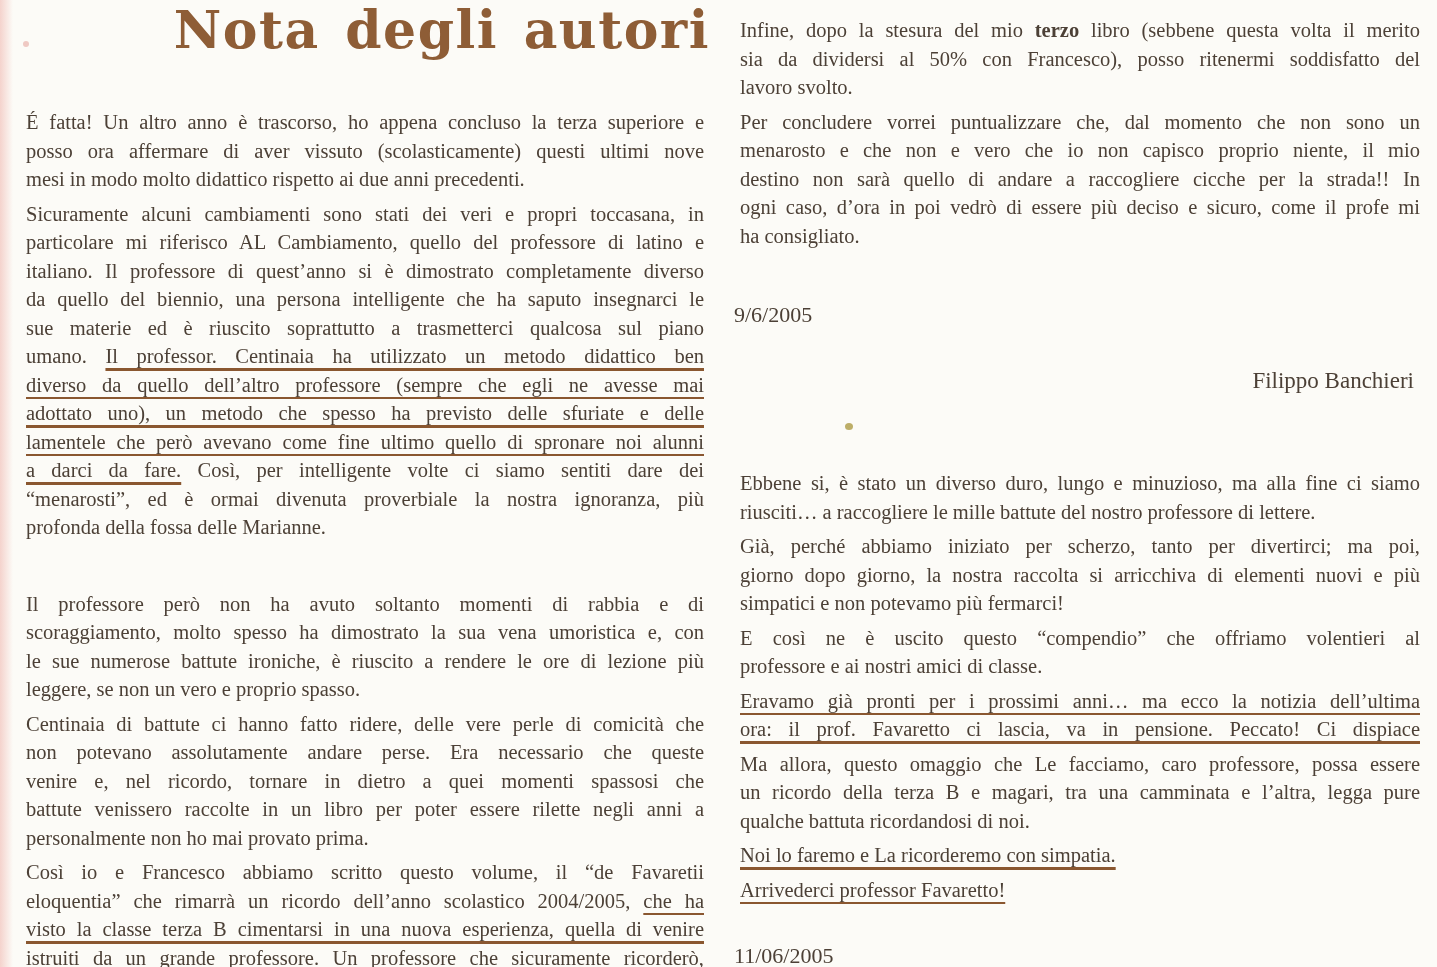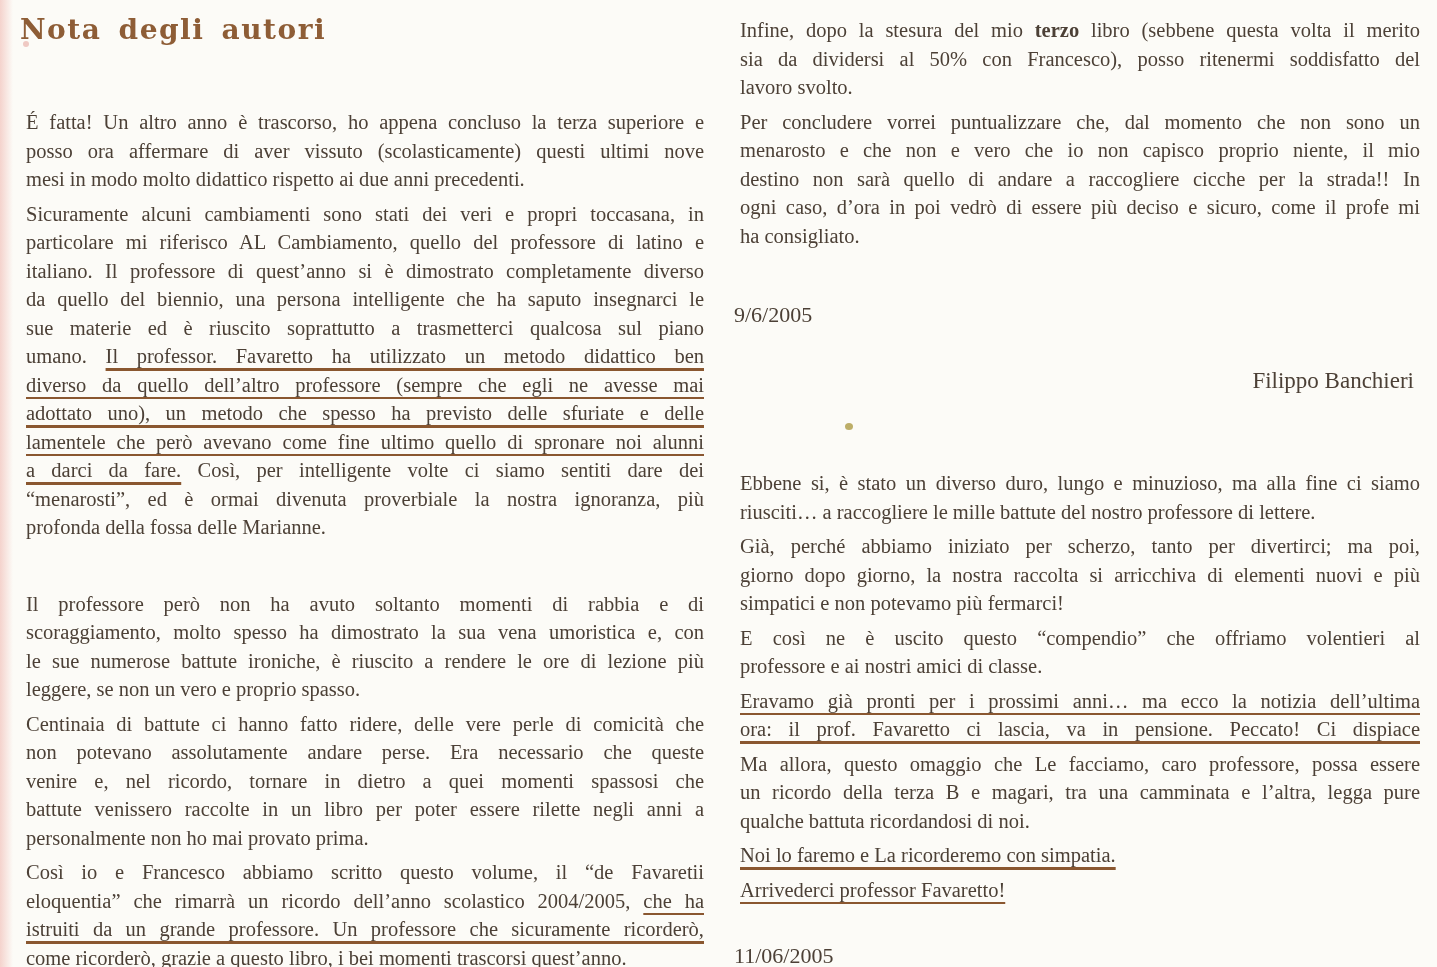--- a/index.html
+++ b/index.html
@@ -13,24 +13,24 @@
   .left-edge{
     position:absolute;left:0;top:0;bottom:0;width:13px;
     background:linear-gradient(90deg, rgba(238,178,170,0.55), rgba(238,178,170,0));
     pointer-events:none;
   }
   .col{position:absolute;top:0;}
   .col-left{left:20px;width:690px;}
   .col-right{left:734px;width:692px;padding-top:10px;}
   .title{
     margin:6px 0 54px 0;
-    text-align:left;
+    text-align:right;
     font-family:"DejaVu Serif",serif;
     font-weight:bold;
-    font-size:28px;
+    font-size:52px;
     line-height:48px;
     letter-spacing:1.5px;
     word-spacing:6px;
     color:var(--title,#8e5d36);
   }
   .para{margin:6px;}
   .line{
     font-size:20.5px;
     line-height:28.5px;
     height:28.5px;
@@ -76,21 +76,21 @@
           <div class="line just"><span>É fatta! Un altro anno è trascorso, ho appena concluso la terza superiore e</span></div>
           <div class="line just"><span>posso ora affermare di aver vissuto (scolasticamente) questi ultimi nove</span></div>
           <div class="line"><span>mesi in modo molto didattico rispetto ai due anni precedenti.</span></div>
         </div>
         <div class="para">
           <div class="line just"><span>Sicuramente alcuni cambiamenti sono stati dei veri e propri toccasana, in</span></div>
           <div class="line just"><span>particolare mi riferisco AL Cambiamento, quello del professore di latino e</span></div>
           <div class="line just"><span>italiano. Il professore di quest’anno si è dimostrato completamente diverso</span></div>
           <div class="line just"><span>da quello del biennio, una persona intelligente che ha saputo insegnarci le</span></div>
           <div class="line just"><span>sue materie ed è riuscito soprattutto a trasmetterci qualcosa sul piano</span></div>
-          <div class="line just"><span>umano. </span><span class="u">Il professor. Favaretto ha utilizzato un metodo didattico ben</span></div>
+          <div class="line just"><span>umano. </span><span class="u">Il professor. Centinaia ha utilizzato un metodo didattico ben</span></div>
           <div class="line just"><span class="u">diverso da quello dell’altro professore (sempre che egli ne avesse mai</span></div>
           <div class="line just"><span class="u">adottato uno), un metodo che spesso ha previsto delle sfuriate e delle</span></div>
           <div class="line just"><span class="u">lamentele che però avevano come fine ultimo quello di spronare noi alunni</span></div>
           <div class="line just"><span class="u">a darci da fare.</span><span> Così, per intelligente volte ci siamo sentiti dare dei</span></div>
           <div class="line just"><span>“menarosti”, ed è ormai divenuta proverbiale la nostra ignoranza, più</span></div>
           <div class="line"><span>profonda della fossa delle Marianne.</span></div>
         </div>
         <div style="height: 36px;"></div>
         <div class="para">
           <div class="line just"><span>Il professore però non ha avuto soltanto momenti di rabbia e di</span></div>
@@ -101,20 +101,21 @@
         <div class="para">
           <div class="line just"><span>Centinaia di battute ci hanno fatto ridere, delle vere perle di comicità che</span></div>
           <div class="line just"><span>non potevano assolutamente andare perse. Era necessario che queste</span></div>
           <div class="line just"><span>venire e, nel ricordo, tornare in dietro a quei momenti spassosi che</span></div>
           <div class="line just"><span>battute venissero raccolte in un libro per poter essere rilette negli anni a</span></div>
           <div class="line"><span>personalmente non ho mai provato prima.</span></div>
         </div>
         <div class="para">
           <div class="line just"><span>Così io e Francesco abbiamo scritto questo volume, il “de Favaretii</span></div>
           <div class="line just"><span>eloquentia” che rimarrà un ricordo dell’anno scolastico 2004/2005, </span><span class="u">che ha</span></div>
+          <div class="line just"><span class="u">visto la classe terza B cimentarsi in una nuova esperienza, quella di venire</span></div>
           <div class="line just"><span class="u">istruiti da un grande professore. Un professore che sicuramente ricorderò,</span></div>
           <div class="line"><span class="u">come ricorderò, grazie a questo libro, i bei momenti trascorsi quest’anno.</span></div>
         </div>
       </div>
   </div>
 
   <div class="col col-right">
     <div>
         <div class="para">
           <div class="line just"><span>Infine, dopo la stesura del mio </span><span class="b">terzo</span><span> libro (sebbene questa volta il merito</span></div>

